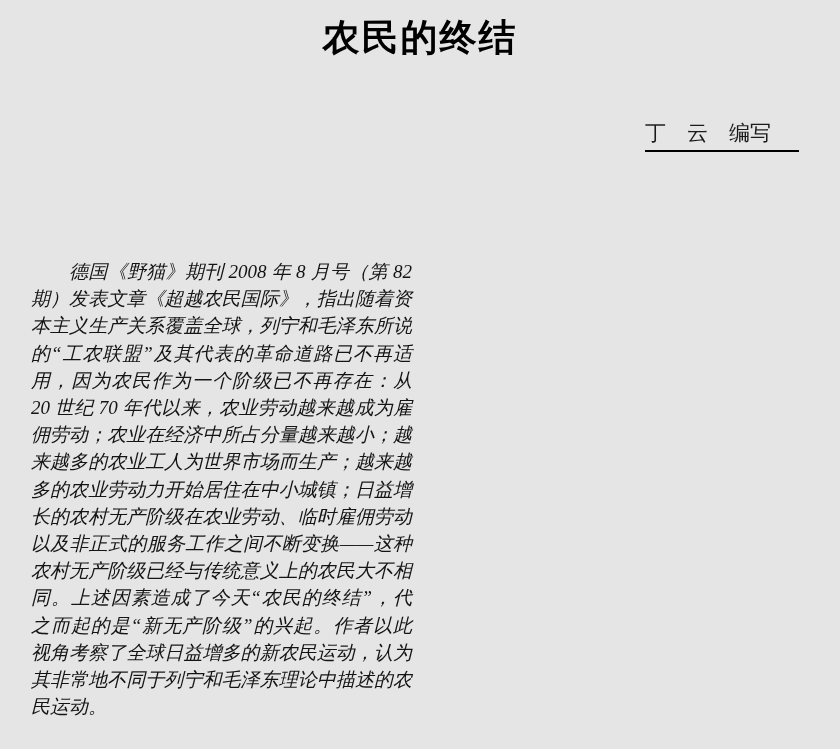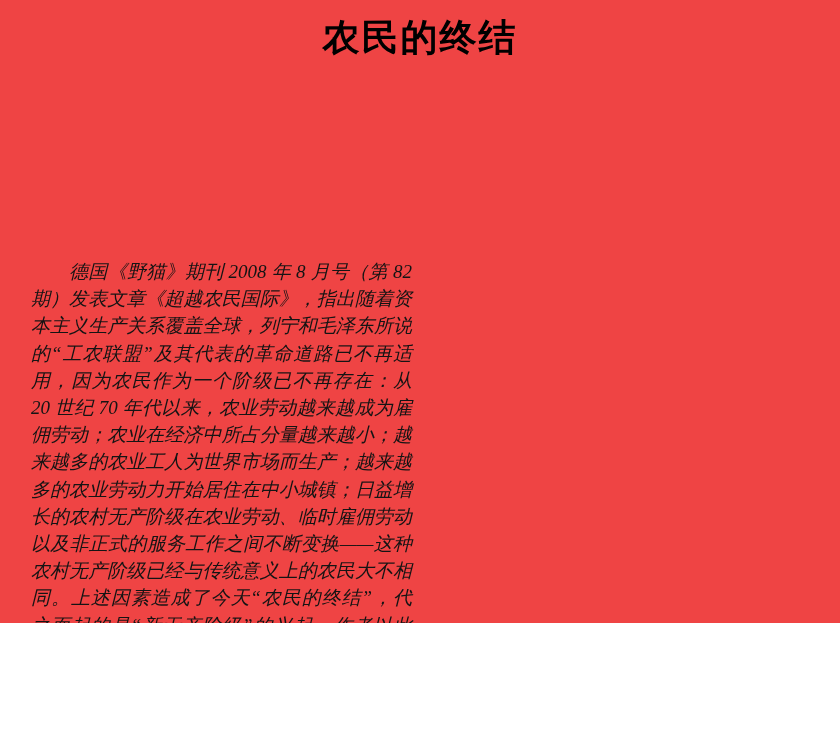--- a/index.html
+++ b/index.html
@@ -3,22 +3,22 @@
 <meta charset="utf-8">
 <style>
   html, body {
     margin: 0;
     padding: 0;
     background: #ffffff;
   }
   .page {
     position: relative;
     width: 840px;
-    height: 623px;
-    background: #ef4444;
+    height: 749px;
+    background: #e5e5e5;
     overflow: hidden;
     color: #111;
   }
   .title {
     position: absolute;
     top: 16px;
     left: 0;
     right: 0;
     margin: 0;
     text-align: center;
@@ -72,20 +72,23 @@
     text-indent: 0;
   }
 </style>
 </head>
 <body>
 
 <div class="page">
 
   <h1 class="title">农民的终结</h1>
 
+  <div class="byline">
+    <span>丁　云　编写</span>
+  </div>
 
   <div class="columns">
     <div class="col col-left">
         <p>德国《野猫》期刊 2008 年 8 月号（第 82 期）发表文章《超越农民国际》，指出随着资本主义生产关系覆盖全球，列宁和毛泽东所说的“工农联盟”及其代表的革命道路已不再适用，因为农民作为一个阶级已不再存在：从 20 世纪 70 年代以来，农业劳动越来越成为雇佣劳动；农业在经济中所占分量越来越小；越来越多的农业工人为世界市场而生产；越来越多的农业劳动力开始居住在中小城镇；日益增长的农村无产阶级在农业劳动、临时雇佣劳动以及非正式的服务工作之间不断变换——这种农村无产阶级已经与传统意义上的农民大不相同。上述因素造成了今天“农民的终结”，代之而起的是“新无产阶级”的兴起。作者以此视角考察了全球日益增多的新农民运动，认为其非常地不同于列宁和毛泽东理论中描述的农民运动。</p>
       </div>
     <div class="col col-right">
       </div>
   </div>
 
 </div>

